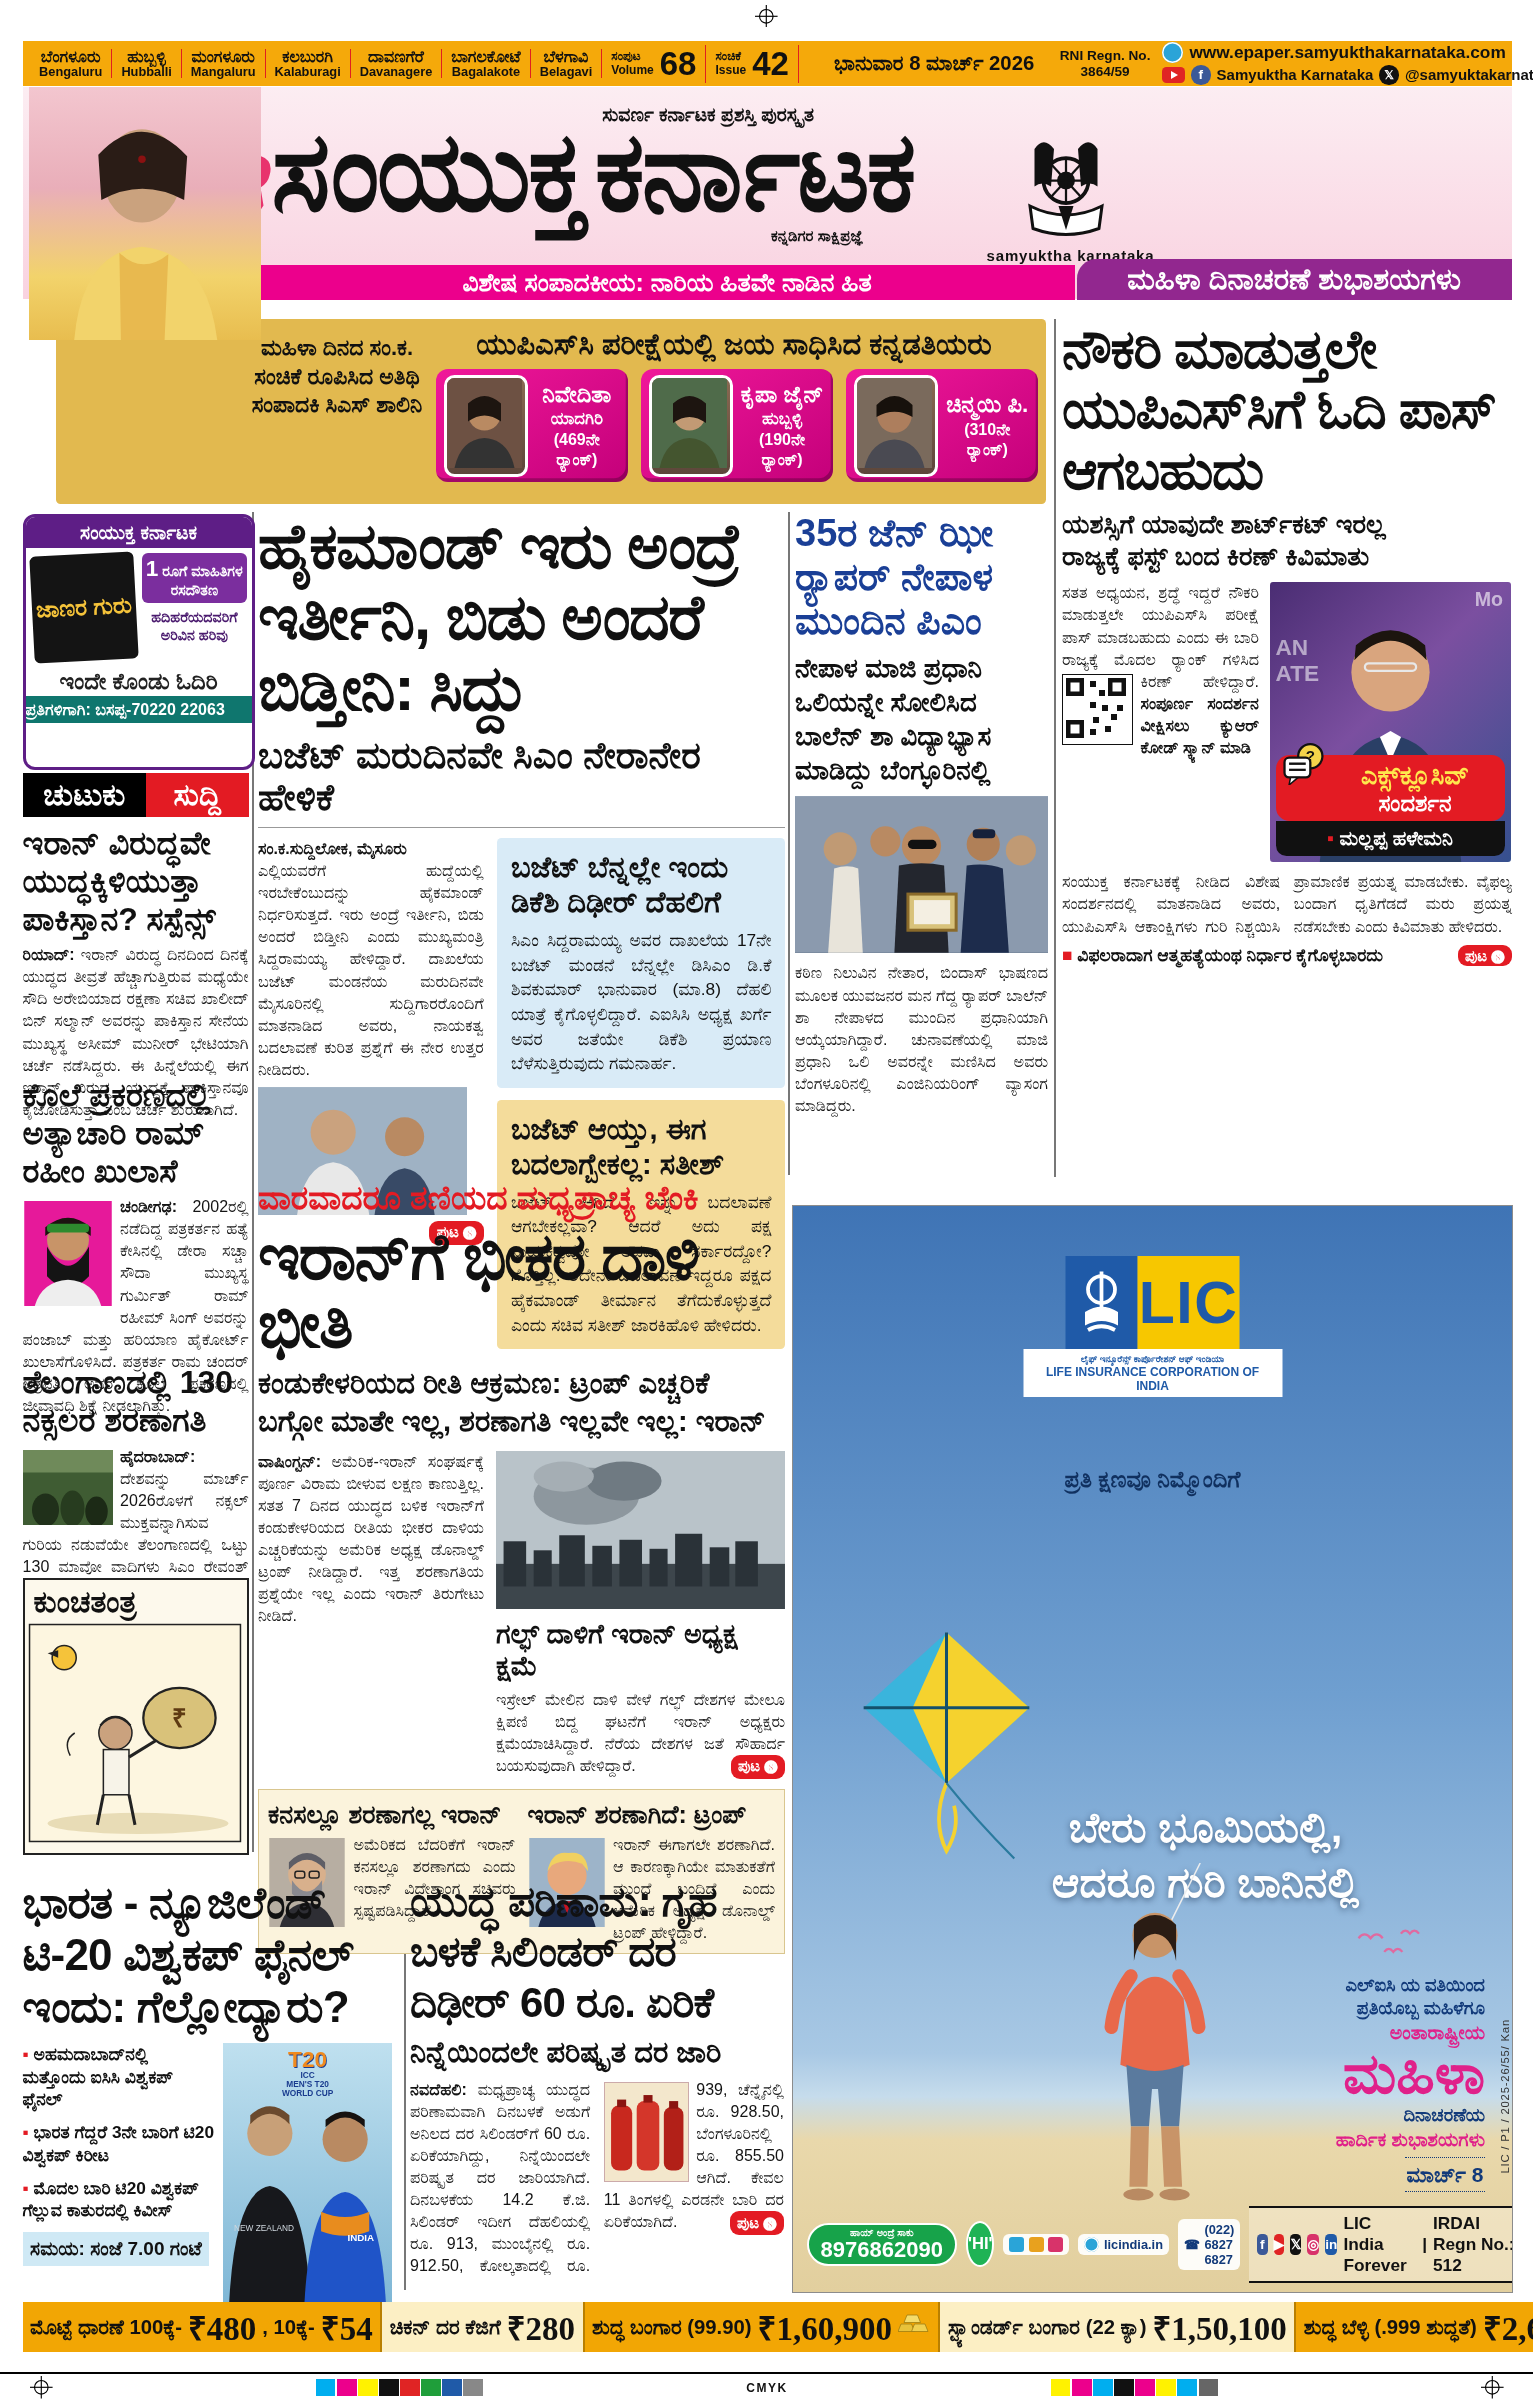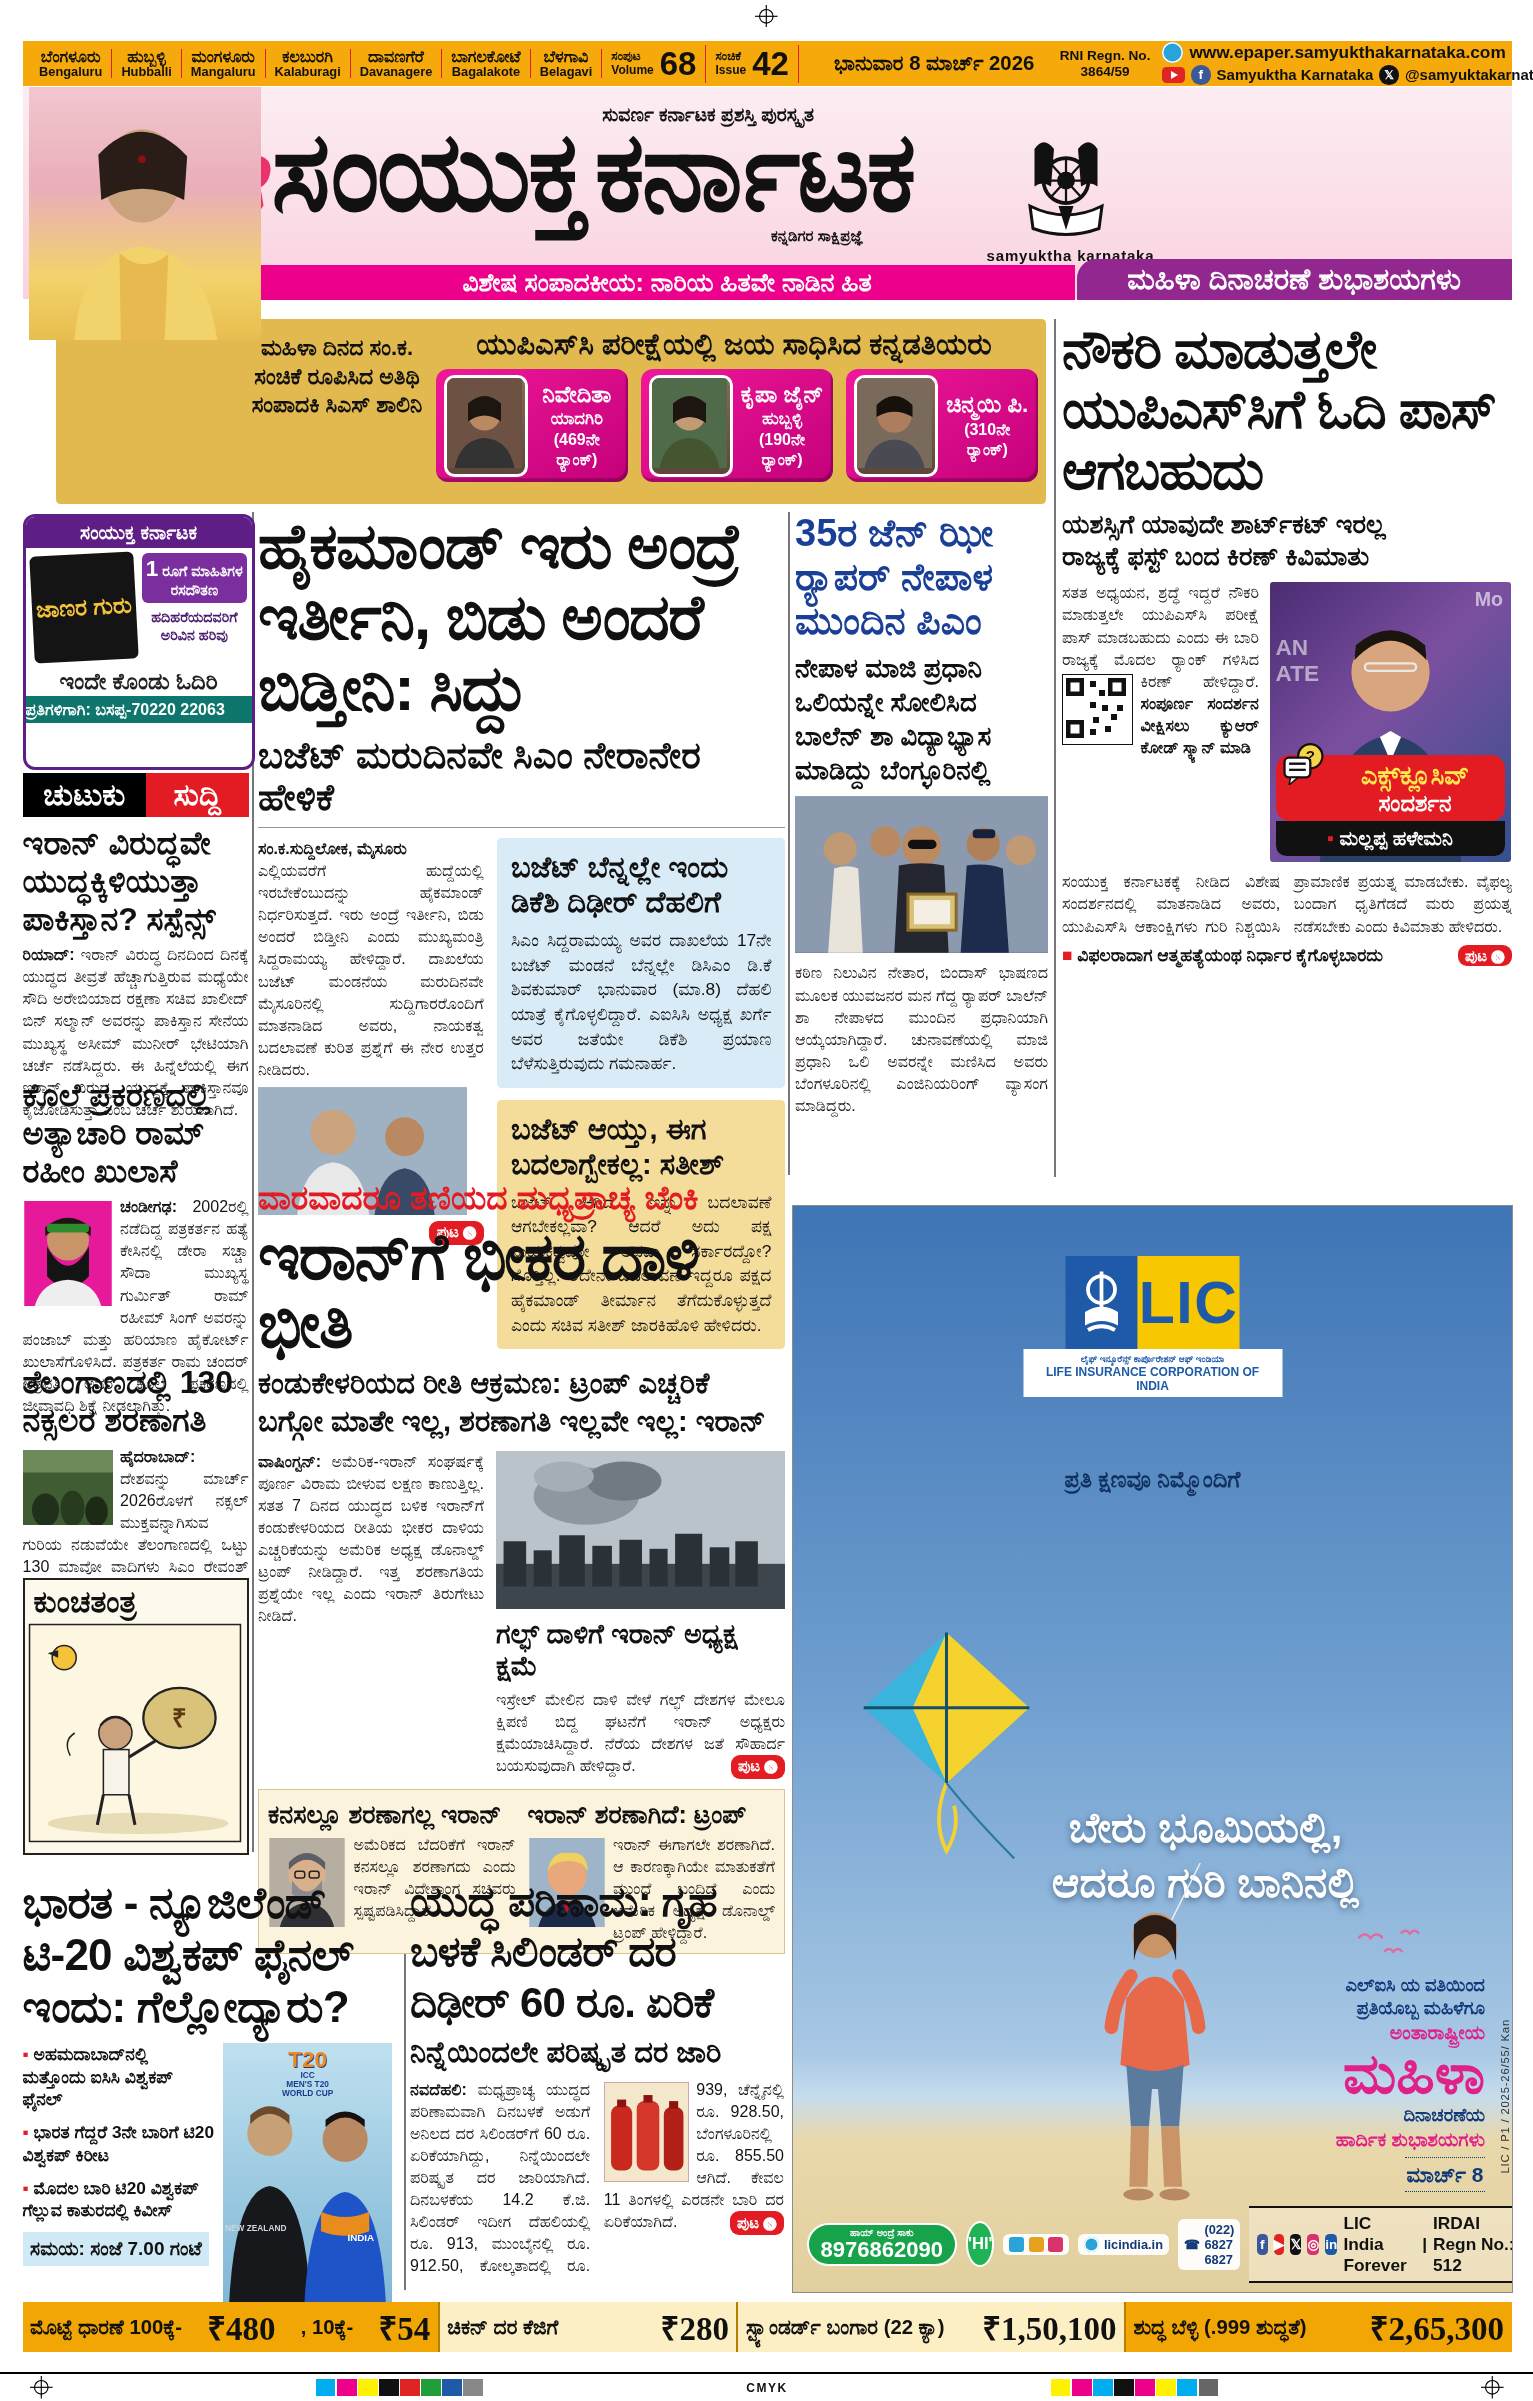--- a/index.html
+++ b/index.html
@@ -607,21 +607,21 @@
         </div>
         <svg width="169" height="259" viewBox="0 0 224 344" style="position:absolute;left:0;top:0">
           <circle cx="62" cy="120" r="30" fill="#c8a078"></circle>
             <path d="M36 108 Q62 80 88 108 L88 96 Q62 72 36 96 Z" fill="#6b4a2e"></path>
           <path d="M8 344 Q16 196 62 190 Q108 196 116 344 Z" fill="#17181c"></path>
           <circle cx="162" cy="128" r="30" fill="#b98a62"></circle>
             <path d="M136 112 Q162 86 188 112 L188 102 Q162 80 136 102 Z" fill="#171210"></path>
           <path d="M108 344 Q116 204 162 198 Q208 204 216 344 Z" fill="#1f54c8"></path>
           <path d="M130 224 Q162 238 194 224 L194 250 Q162 262 130 250 Z" fill="#e88c1e"></path>
         </svg>
-        <span style="position:absolute;left:2px;bottom:69px;color:#cfd6dd;font-size:8.3px;font-weight:bold">NEW ZEALAND</span>
+        <span style="position:absolute;left:11px;bottom:69px;color:#cfd6dd;font-size:8.3px;font-weight:normal">NEW ZEALAND</span>
         <span style="position:absolute;right:18px;bottom:59px;color:#fff;font-size:9.8px;font-weight:bold">INDIA</span>
       </div>
     </div>
   </div>
 
   <div class="cyl">
     <div class="cy-h">ಯುದ್ಧ ಪರಿಣಾಮ: ಗೃಹ ಬಳಕೆ ಸಿಲಿಂಡರ್ ದರ ದಿಢೀರ್ 60 ರೂ. ಏರಿಕೆ</div>
     <div class="cy-sub">ನಿನ್ನೆಯಿಂದಲೇ ಪರಿಷ್ಕೃತ ದರ ಜಾರಿ</div>
     <div class="cy-cols body-txt">
       <span class="dateline">ನವದೆಹಲಿ:</span>
@@ -734,20 +734,29 @@
     <div class="pcell p-gold" style="flex:1.35">
       <span class="plabel">ಮೊಟ್ಟೆ ಧಾರಣೆ 100ಕ್ಕೆ-</span>
         <span class="pval">₹480</span>
         <span class="plabel">, 10ಕ್ಕೆ-</span>
         <span class="pval">₹54</span>
     </div>
     <div class="pcell p-cream" style="flex:0.95">
       <span class="plabel">ಚಿಕನ್ ದರ ಕೆಜಿಗೆ</span>
         <span class="pval">₹280</span>
     </div>
+    <div class="pcell p-gold" style="flex:1.25">
+      <span class="plabel">ಶುದ್ಧ ಬಂಗಾರ (99.90)</span>
+        <span class="pval">₹1,60,900</span>
+      <svg width="33" height="30" viewBox="0 0 44 40">
+          <polygon points="4,16 18,16 22,26 0,26" fill="#e8c23a" stroke="#9a7a10"></polygon>
+          <polygon points="22,16 36,16 40,26 18,26" fill="#f0d050" stroke="#9a7a10"></polygon>
+          <polygon points="12,4 26,4 30,14 8,14" fill="#f5dc6a" stroke="#9a7a10"></polygon>
+        </svg>
+    </div>
     <div class="pcell p-cream" style="flex:1.25">
       <span class="plabel">ಸ್ಟ್ಯಾಂಡರ್ಡ್ ಬಂಗಾರ (22 ಕ್ಯಾ)</span>
         <span class="pval">₹1,50,100</span>
     </div>
     <div class="pcell p-gold" style="flex:1.25">
       <span class="plabel">ಶುದ್ಧ ಬೆಳ್ಳಿ (.999 ಶುದ್ಧತೆ)</span>
         <span class="pval">₹2,65,300</span>
     </div>
 
   </div>

